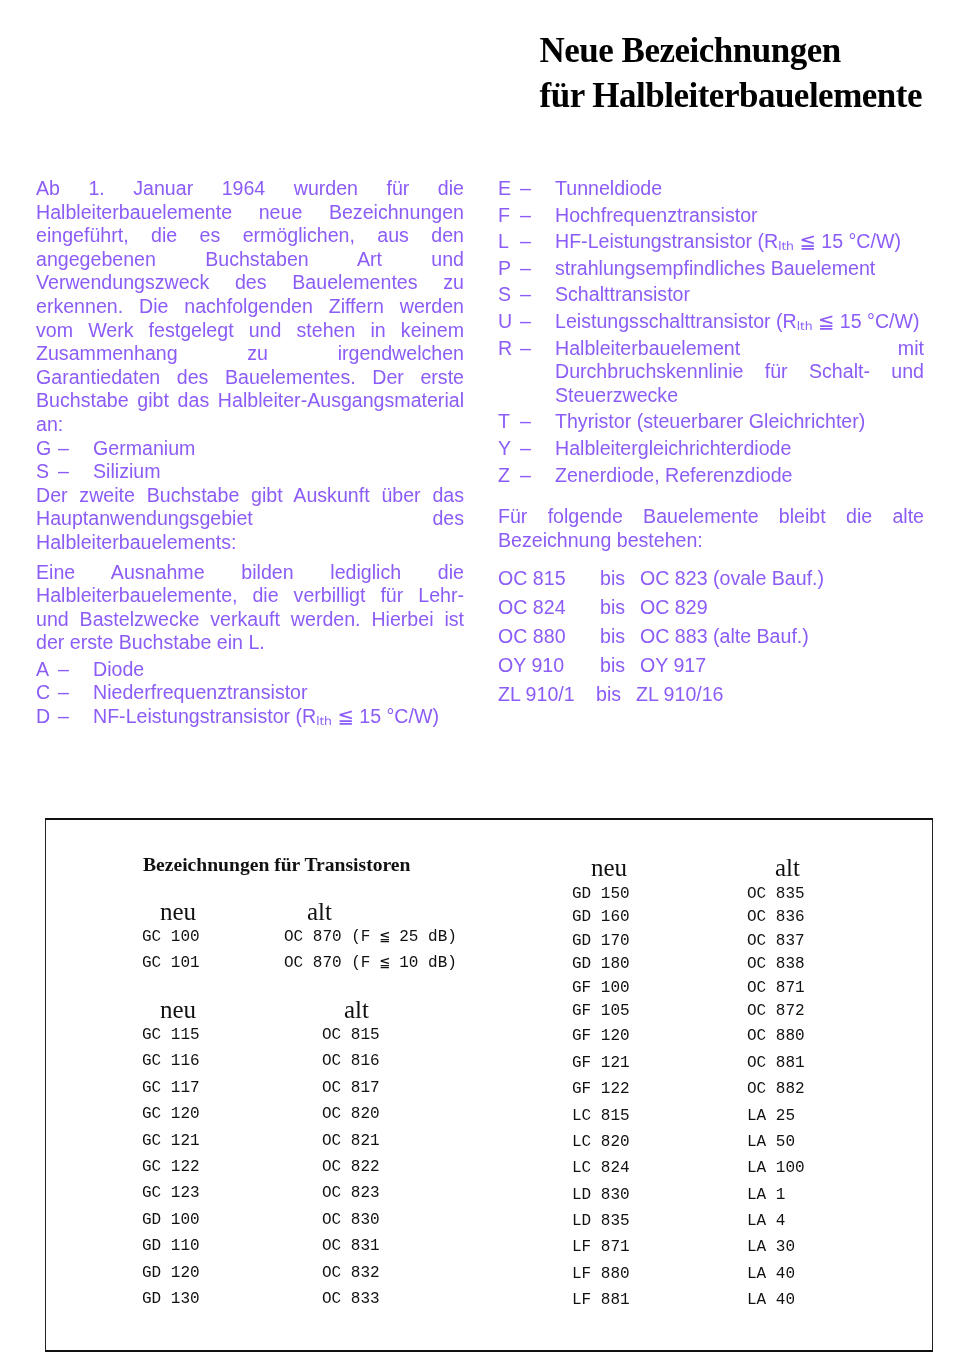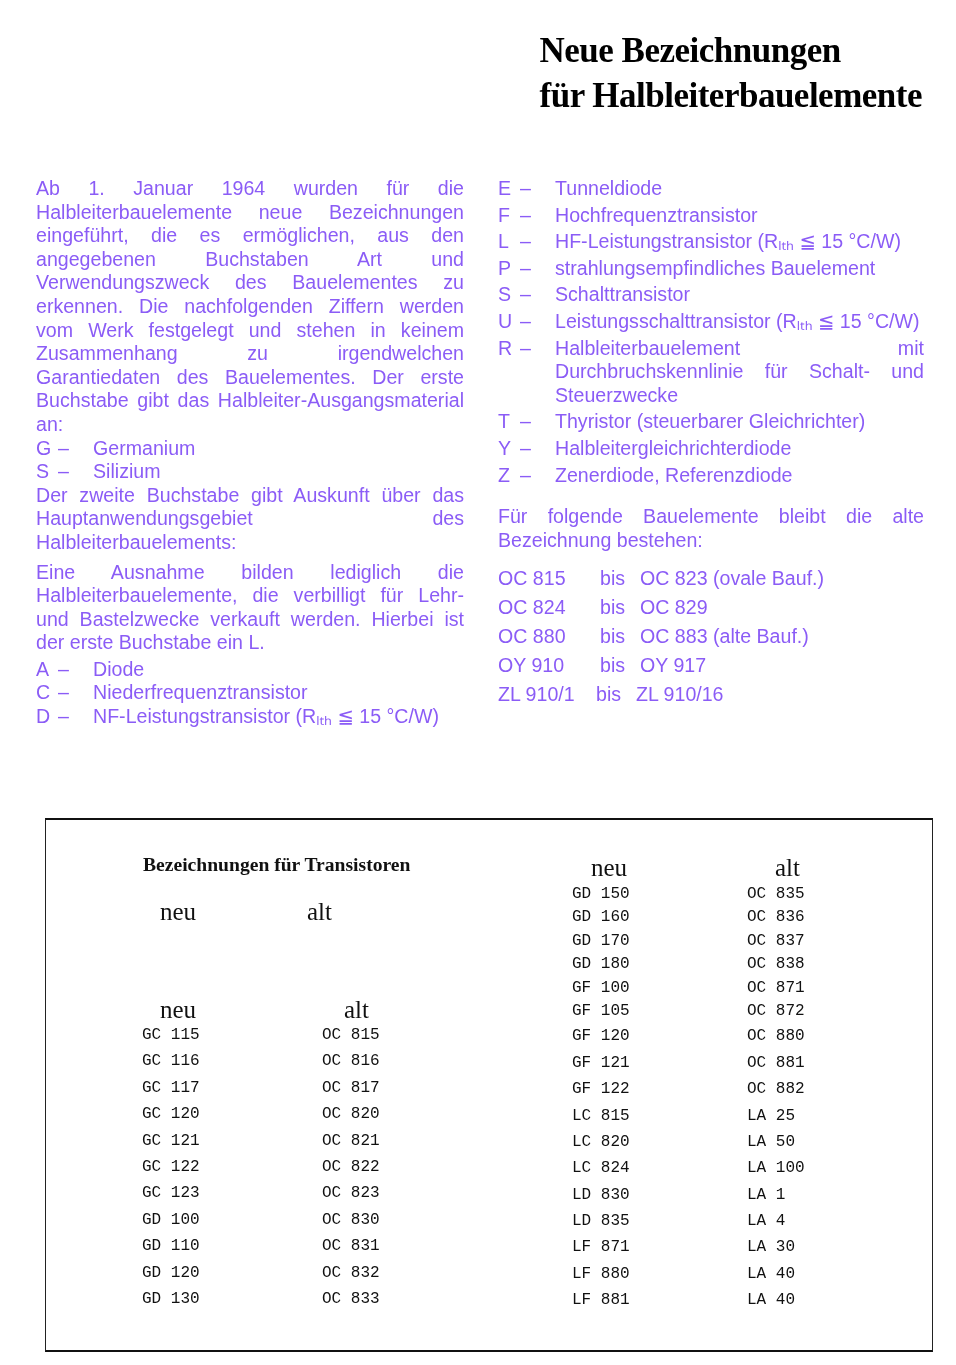--- a/index.html
+++ b/index.html
@@ -169,20 +169,30 @@
       <span class="to">ZL 910/16</span>
     </div>
   </div>
 </div>
 
 <div class="box">
   <div class="tbl-title">Bezeichnungen für Transistoren</div>
 
   <div class="hdr" style="left:114px; top:78px;">neu</div>
   <div class="hdr" style="left:261px; top:78px;">alt</div>
+  <div class="rows" style="left:96px; top:104px;">
+    <div class="row">
+      <span style="width:142px">GC 100</span>
+      <span>OC 870  (F ≦ 25 dB)</span>
+    </div>
+    <div class="row">
+      <span style="width:142px">GC 101</span>
+      <span>OC 870  (F ≦ 10 dB)</span>
+    </div>
+  </div>
 
   <div class="hdr" style="left:114px; top:176px;">neu</div>
   <div class="hdr" style="left:298px; top:176px;">alt</div>
   <div class="rows" style="left:96px; top:202px;">
     <div class="row">
         <span style="width:180px">GC 115</span>
         <span>OC 815</span>
       </div>
     <div class="row">
         <span style="width:180px">GC 116</span>

